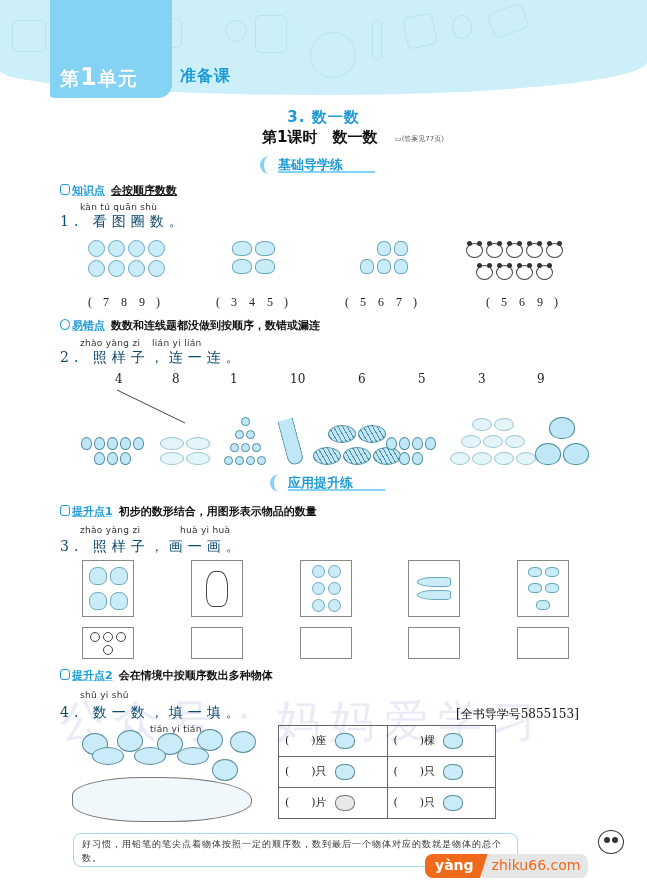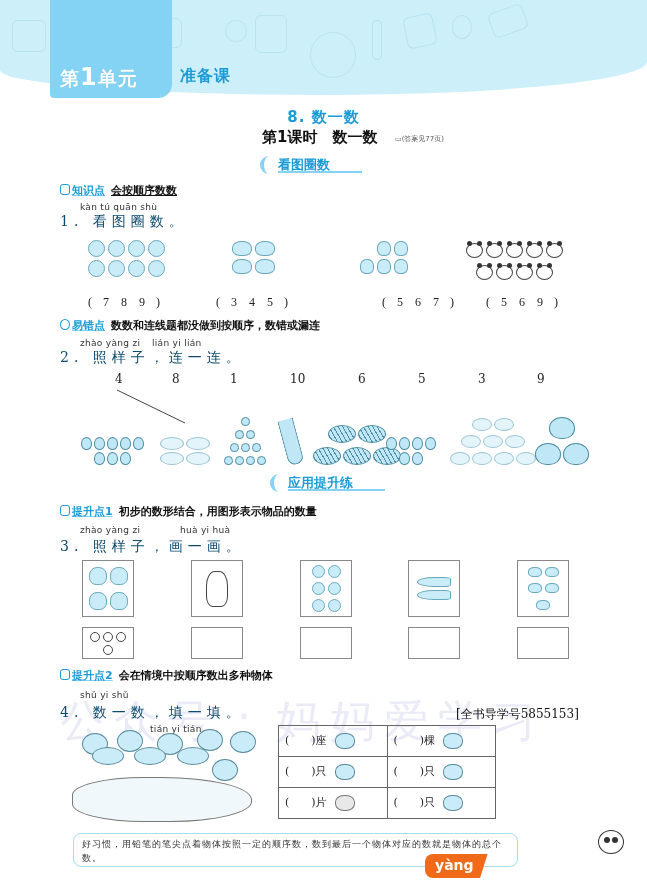--- a/index.html
+++ b/index.html
@@ -79,24 +79,24 @@
   <div class="doodle" style="left:405px;top:15px;width:30px;height:32px;transform:rotate(-12deg);"></div>
   <div class="doodle" style="left:452px;top:15px;width:20px;height:24px;border-radius:50%;"></div>
   <div class="doodle" style="left:490px;top:8px;width:36px;height:26px;transform:rotate(-20deg);"></div>
 </div>
 <div class="unit-tab"></div>
 <div class="unit-title">
   <span>第</span><span class="num">1</span><span>单元</span>
 </div>
 <div class="unit-sub">准备课</div>
 
-<div class="sec-title">8. 数一数</div>
+<div class="sec-title">3. 数一数</div>
 <div class="lesson-title">第1课时　数一数</div>
 <div class="lesson-ref">▭<span>(答案见77页)</span></div>
-<div class="pill" style="left:260px;top:156px;">看图圈数</div>
+<div class="pill" style="left:260px;top:156px;">基础导学练</div>
 
 <div class="kp" style="left:60px;top:183px;text-decoration:underline;">
   <span class="ic"></span><span class="tag">知识点</span><span>会按顺序数数</span>
 </div>
 
 <div class="pinyin" style="left:80px;top:202px;">kàn tú quān shù</div>
 <div class="q" style="left:60px;top:213px;">1. 看图圈数。</div>
 
 <div class="group" style="left:88px;top:240px;grid-template-columns:repeat(4,17px);">
   <div class="dot"></div>
@@ -131,21 +131,21 @@
 </div>
 <div class="group" style="left:476px;top:265px;grid-template-columns:repeat(4,17px);">
   <div class="panda"></div>
     <div class="panda"></div>
     <div class="panda"></div>
     <div class="panda"></div>
 </div>
 
 <div class="choices" style="left:88px;top:294px;">( 7　8　9 )</div>
 <div class="choices" style="left:216px;top:294px;">( 3　4　5 )</div>
-<div class="choices" style="left:345px;top:294px;margin-left:37px;">( 5　6　7 )</div>
+<div class="choices" style="left:345px;top:294px;">( 5　6　7 )</div>
 <div class="choices" style="left:486px;top:294px;">( 5　6　9 )</div>
 
 <div class="kp" style="left:60px;top:318px;">
   <span class="ic" style="border-radius:50%"></span><span class="tag">易错点</span><span>数数和连线题都没做到按顺序，数错或漏连</span>
 </div>
 
 <div class="pinyin" style="left:80px;top:338px;">zhào yàng zi</div>
 <div class="pinyin" style="left:152px;top:338px;">lián yi lián</div>
 <div class="q" style="left:60px;top:349px;">2. 照样子，连一连。</div>
 
@@ -321,13 +321,14 @@
     <td><span>(　　)</span><span>只</span><span class="pic"></span></td>
   </tr>
 </tbody>
   </table>
 
 <div class="tip-box">好习惯，用铅笔的笔尖点着物体按照一定的顺序数，数到最后一个物体对应的数就是物体的总个数。</div>
 <div class="mascot"></div>
 
 <div class="brand">
   <span class="cn">yàng</span>
+  <span class="url">zhiku66.com</span>
 </div>
 
 </body></html>

